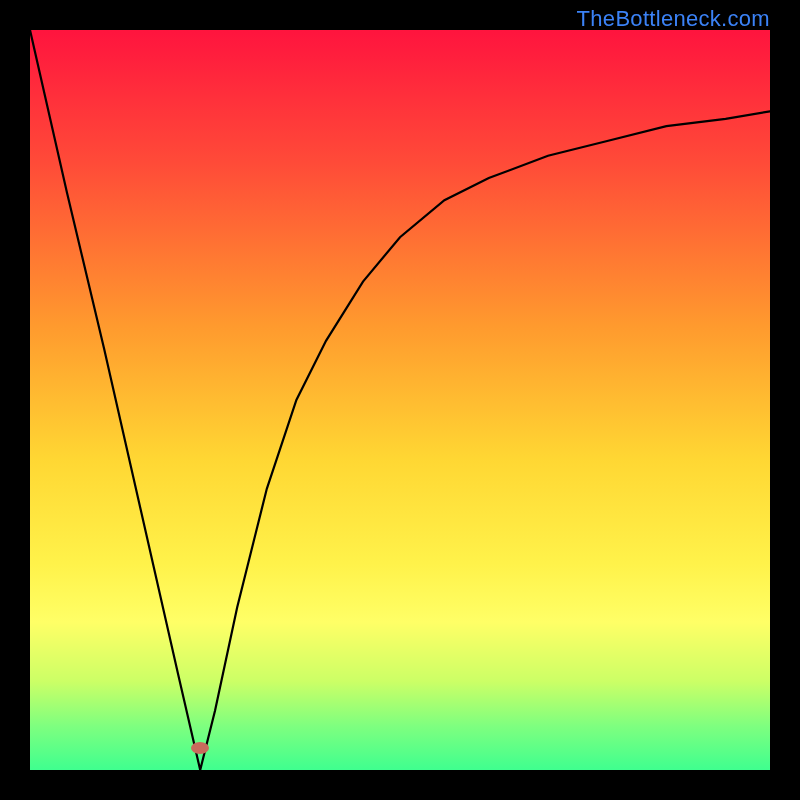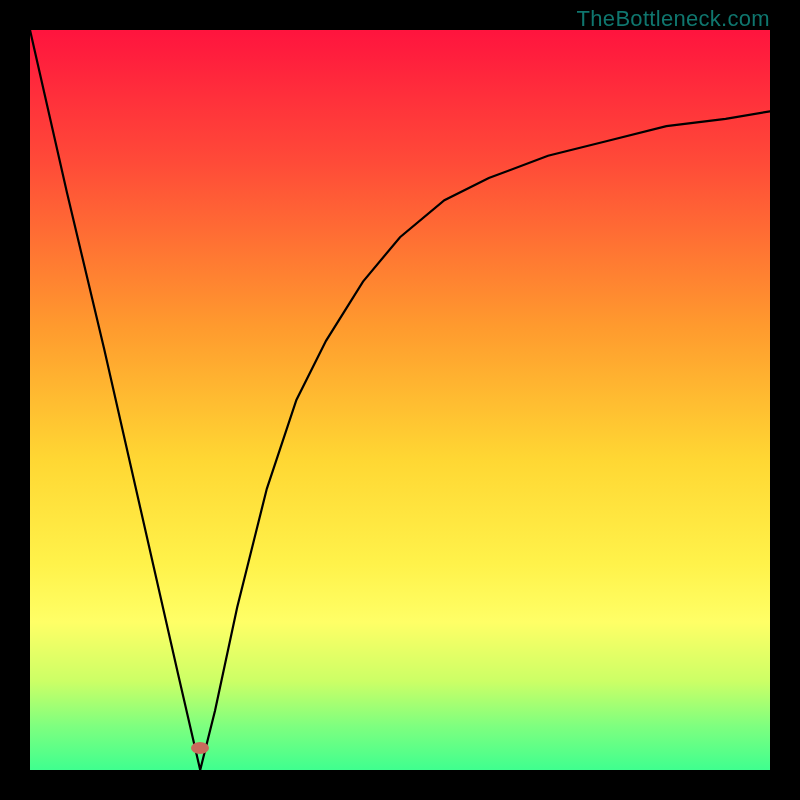--- a/index.html
+++ b/index.html
@@ -26,21 +26,21 @@
   .curve-svg {
     position: absolute;
     inset: 0;
     width: 100%;
     height: 100%;
   }
   .watermark {
     position: absolute;
     top: 6px;
     right: 30px;
-    color: #0f766e;
+    color: #3b82f6;
     font-size: 22px;
     font-weight: 500;
     letter-spacing: 0.3px;
   }
   .marker {
     position: absolute;
     width: 18px;
     height: 12px;
     border-radius: 50%;
     background: #c96b5c;

